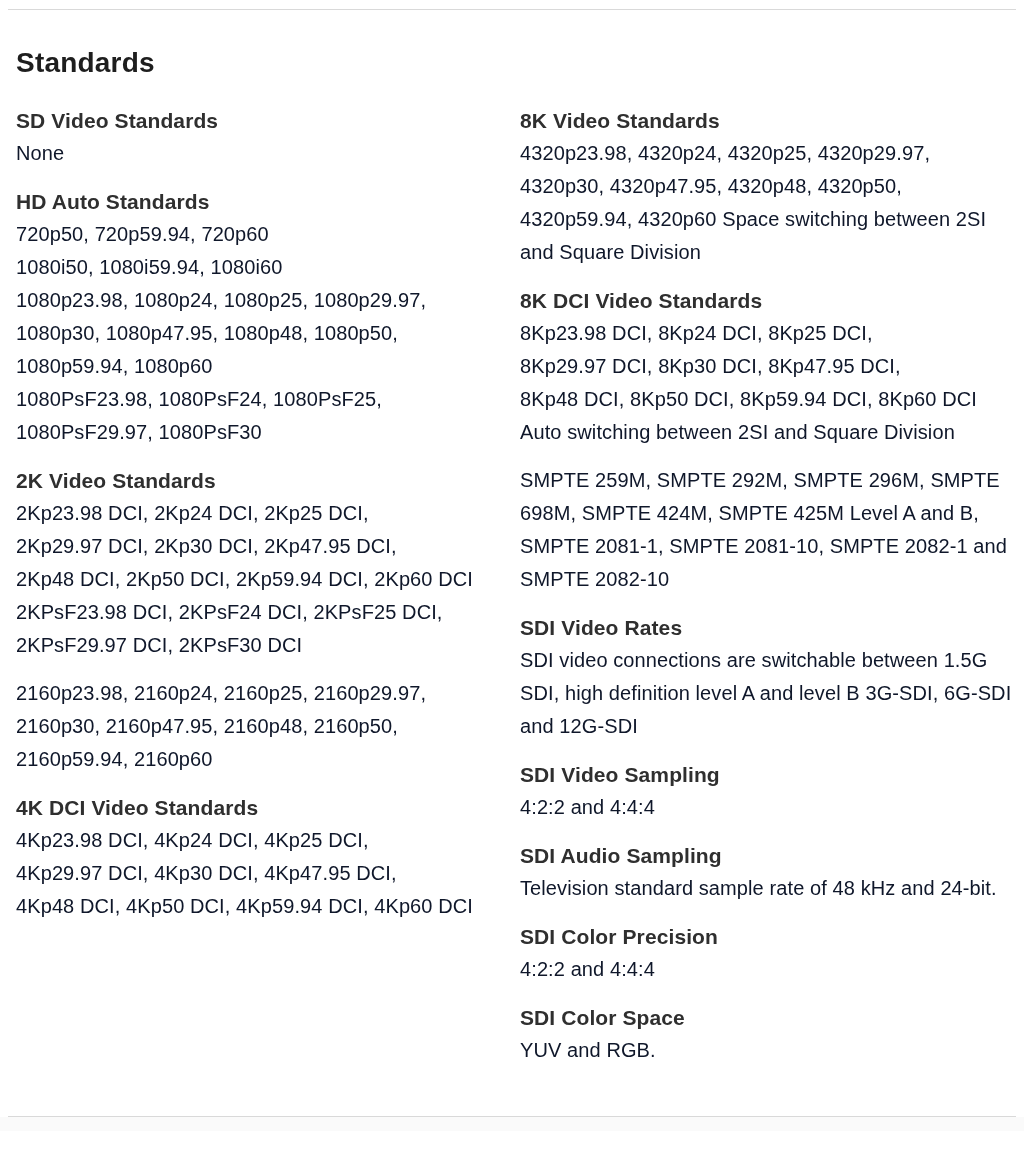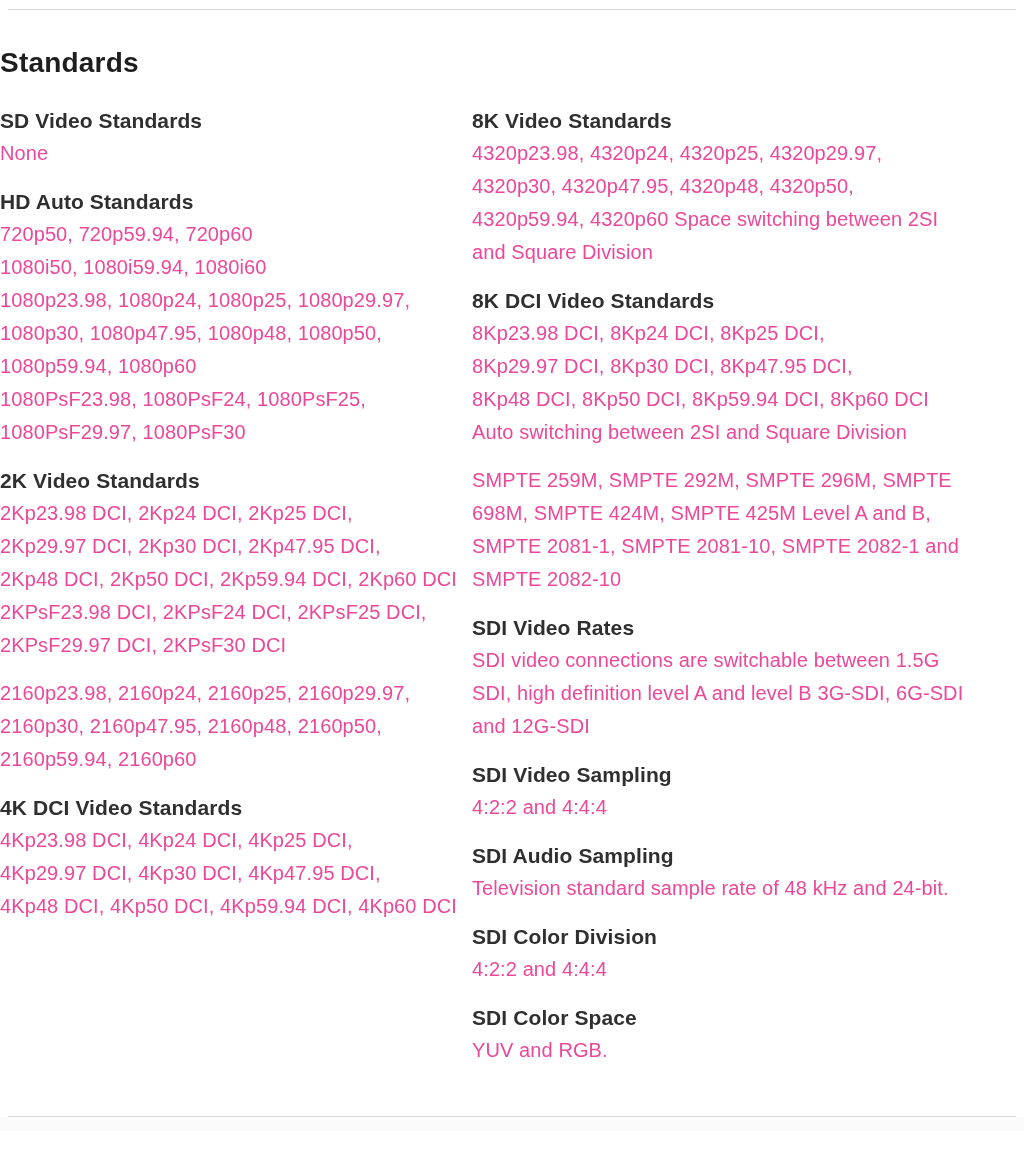--- a/index.html
+++ b/index.html
@@ -16,33 +16,34 @@
     overflow: hidden;
     background: #ffffff;
   }
   .rule {
     border: 0;
     border-top: 1px solid #d9d9d9;
     margin: 0 8px;
     height: 0;
   }
   .content {
-    padding: 0 0;
+    padding: 0 16px;
   }
   .page-title {
     font-size: 28px;
     line-height: 34px;
     font-weight: 700;
     color: #1e1e1e;
     letter-spacing: 0.2px;
     margin: 36px 0 24px 0;
   }
   .columns {
     display: flex;
     align-items: flex-start;
+    gap: 32px;
     margin: 16px 0 34px 0;
   }
   .col {
     flex: none;
   }
   .col-left  { width: 472px; }
   .col-right { width: 500px; }
   .spec-section {
     margin: 0 0 15px 0;
   }
@@ -50,21 +51,21 @@
     font-size: 21px;
     line-height: 33px;
     font-weight: 700;
     color: #2f2f2f;
     letter-spacing: 0.1px;
     margin: 0;
   }
   .spec-line {
     font-size: 20px;
     line-height: 33px;
-    color: #ec4899;
+    color: #0f172a;
     letter-spacing: 0.1px;
     white-space: nowrap;
   }
   .bottom-strip {
     height: 14px;
     background: #fafafa;
   }
 </style>
 </head>
 <body>
@@ -138,21 +139,21 @@
           </section>
           <section class="spec-section">
             <h3 class="spec-heading">SDI Video Sampling</h3>
             <div class="spec-line">4:2:2 and 4:4:4</div>
           </section>
           <section class="spec-section">
             <h3 class="spec-heading">SDI Audio Sampling</h3>
             <div class="spec-line">Television standard sample rate of 48 kHz and 24-bit.</div>
           </section>
           <section class="spec-section">
-            <h3 class="spec-heading">SDI Color Division</h3>
+            <h3 class="spec-heading">SDI Color Precision</h3>
             <div class="spec-line">4:2:2 and 4:4:4</div>
           </section>
           <section class="spec-section">
             <h3 class="spec-heading">SDI Color Space</h3>
             <div class="spec-line">YUV and RGB.</div>
           </section>
         </div>
     </div>
   </div>
   <hr class="rule">

